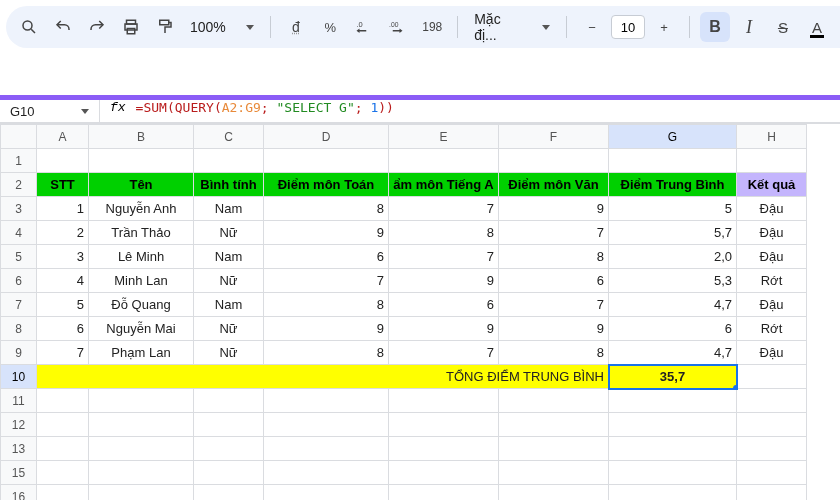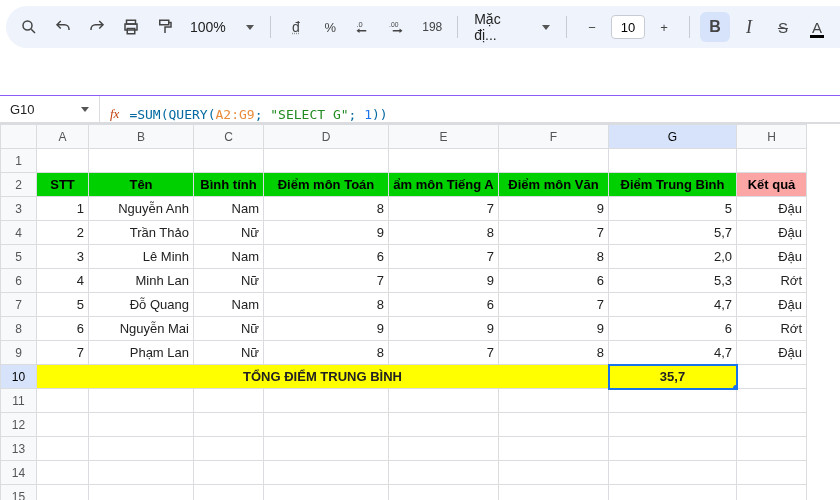--- a/index.html
+++ b/index.html
@@ -22,25 +22,25 @@
   .fs-box { border:1px solid #C7CCD4; height:24px; width:34px; text-align:center; font-size:13px; background:#fff; border-radius:4px; }
   .tb-btn svg { width:18px; height:18px; display:block; }
   .tb-active { background:#D7E3FB; }
   .tb-btn.bold-btn { font-weight:900; font-size:16px; }
   .tb-btn.italic-btn { font-style:italic; font-family:'Times New Roman', serif; font-size:18px; }
   .tb-btn.strike-btn { text-decoration:line-through; font-size:15px; }
   .tb-btn.color-btn { position:relative; font-size:15px; }
   .tb-btn.color-btn::after { content:""; position:absolute; bottom:4px; left:8px; right:8px; height:3px; background:#000; }
 
   
-  .ref-row { display:flex; align-items:flex-end; height:28px; border-top:1px solid #8b5cf6; border-bottom:1px solid #DADCE0;margin-top:47px; }
+  .ref-row { display:flex; align-items:flex-start; height:28px; border-top:5px solid #8b5cf6; border-bottom:1px solid #DADCE0;margin-top:47px; }
   .cell-ref { width:100px; padding:0 10px; font-size:13px; display:flex; align-items:center; justify-content:space-between; border-right:1px solid #DADCE0; height:100%; }
-  .fx { font-style:italic; font-family:Liberation Serif, serif; color:#c2410c; padding:0 10px; }
+  .fx { font-style:italic; font-family:Liberation Mono, monospace; color:#000000; padding:0 10px; }
   .formula { font-family:Menlo, Consolas, monospace; font-size:13px; white-space:nowrap; }
-  .formula .fn { color:#0369a1; }
+  .formula .fn { color:#b91c1c; }
   .formula .rng { color:#E88A3A; }
   .formula .str { color:#228B22; }
   .formula .num { color:#1A73E8; }
 
   
   .grid { position:relative; overflow:hidden; border-top:1px solid #DADCE0; }
   table { border-collapse:collapse; table-layout:fixed; }
   th, td { border:1px solid #DADCE0; height:24px; padding:0 4px; overflow:hidden; white-space:nowrap; }
   th { background:#F8F9FA; font-weight:normal; color:#555; font-size:12px; text-align:center; }
   th.corner { background:#F8F9FA; width:36px; }
@@ -50,26 +50,26 @@
   col.cA { width:52px; }
   col.cB { width:105px; }
   col.cC { width:70px; }
   col.cD { width:125px; }
   col.cE { width:110px; }
   col.cF { width:110px; }
   col.cG { width:128px; }
   col.cH { width:70px; }
 
   .hdr-green { background:#00D000; font-weight:bold; color:#000; text-align:center; }
-  .hdr-pink  { background:#fca5a5; font-weight:bold; color:#000; text-align:center; }
+  .hdr-pink  { background:#c4b5fd; font-weight:bold; color:#000; text-align:center; }
   td.num  { text-align:right; }
-  td.left { text-align:right;border-radius:9px; }
+  td.left { text-align:center;border-radius:9px; }
   td.empty {}
   tr.yellow td { background:#FFFF00; }
-  .tot-label { text-align:center; font-weight:bold; }
+  .tot-label { text-align:right; font-weight:normal; }
   .tot-val { text-align:center; font-weight:bold; position:relative; }
   .selected-cell { outline:2px solid #1A73E8; outline-offset:-1px; position:relative; z-index:1; }
   .sel-dot { position:absolute; right:-4px; bottom:-4px; width:7px; height:7px; background:#1A73E8; border-radius:50%; z-index:2; }
 </style>
 </head>
 <body>
 
 <div class="toolbar">
   <div class="tb-btn">
     <svg viewBox="0 0 24 24" fill="none" stroke="#444" stroke-width="2">
@@ -314,31 +314,20 @@
           <td></td>
           <td></td>
           <td></td>
           <td></td>
           <td></td>
           <td></td>
           <td></td>
           <td></td>
         </tr>
   <tr>
-          <th class="rowhdr">14</th>
-          <td></td>
-          <td></td>
-          <td></td>
-          <td></td>
-          <td></td>
-          <td></td>
-          <td></td>
-          <td></td>
-        </tr>
-  <tr>
           <th class="rowhdr">15</th>
           <td></td>
           <td></td>
           <td></td>
           <td></td>
           <td></td>
           <td></td>
           <td></td>
           <td></td>
         </tr>

